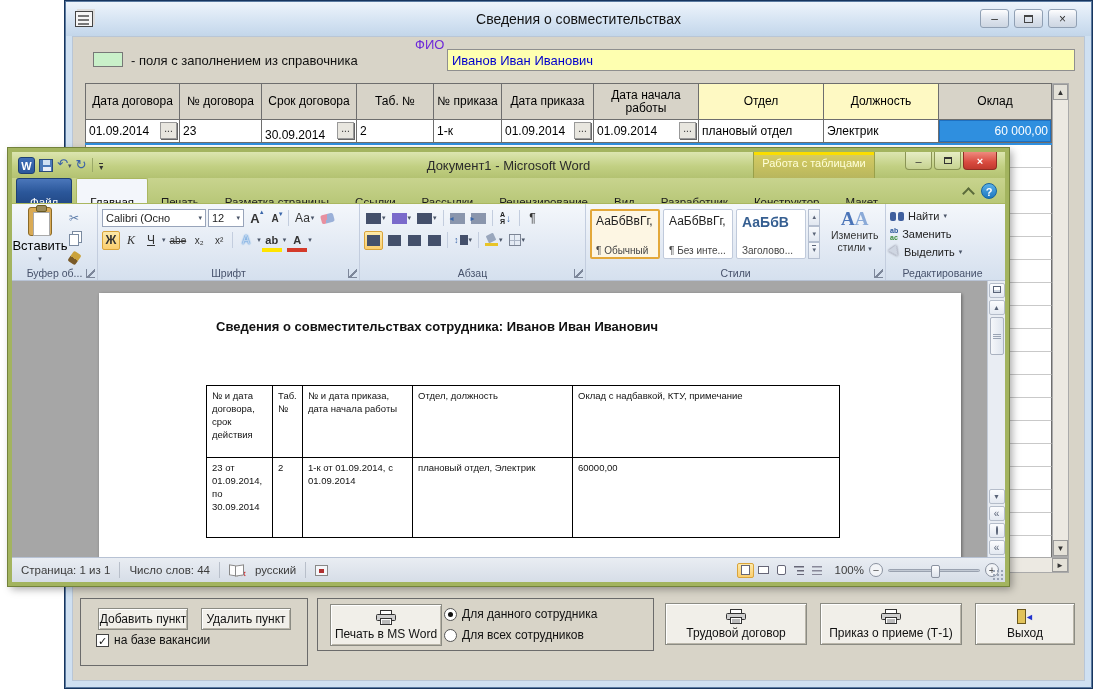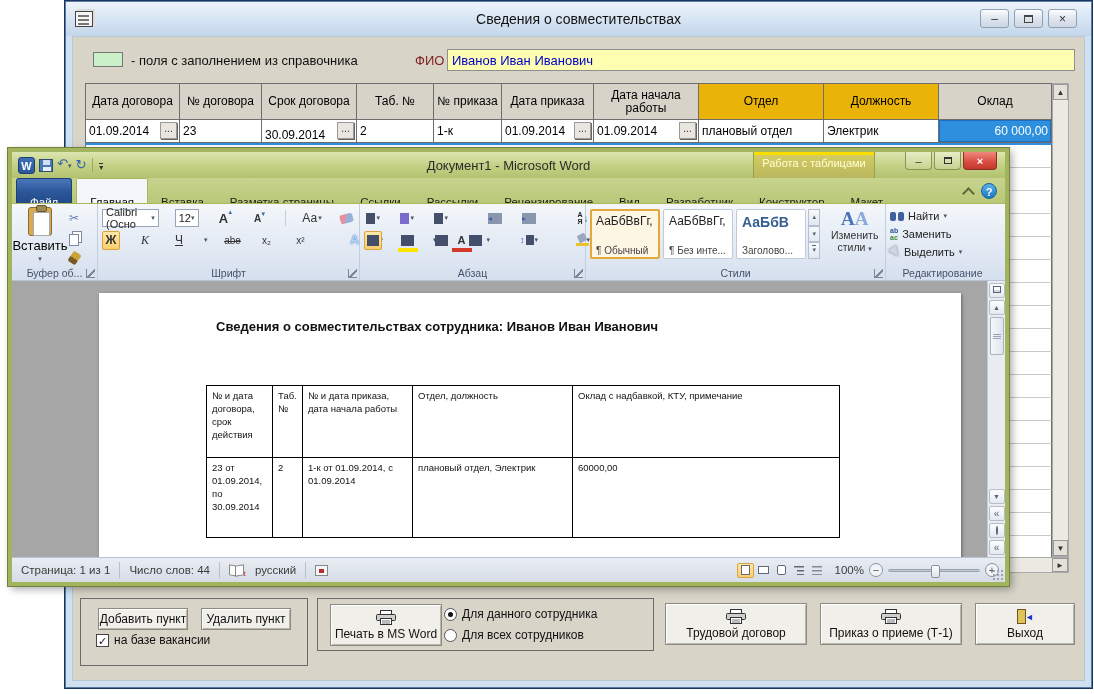--- a/index.html
+++ b/index.html
@@ -21,35 +21,35 @@
   .app-winbtn { width:29px; height:19px; border:1px solid #90a0b4; border-radius:3px;
     background:linear-gradient(#fdfdfe,#dfe5ee 50%,#cdd6e2); font-size:12px; color:#333;
     display:flex; align-items:center; justify-content:center; line-height:1; }
   .app-winbtn .maxbox { width:9px; height:8px; border:1px solid #444; border-top-width:2px; }
   .app-content { position:absolute; left:7px; right:7px; top:35px; bottom:7px;
     background:#d8d4c8; border:1px solid #b9c6d6; }
 
   .legend-swatch { position:absolute; left:20px; top:15px; width:30px; height:15px;
     background:#c9f0c9; border:1px solid #777; }
   .legend-text { position:absolute; left:58px; top:16px; font-size:13px; color:#111; }
-  .fio-label { position:absolute; left:342px; top:16px; font-size:13px; color:#7f1d1d; }
+  .fio-label { position:absolute; left:342px; top:0; font-size:13px; color:#6d28d9; }
   .fio-input { position:absolute; left:374px; top:12px; width:628px; height:22px;
     background:#feffb0; border:1px solid #8f8f8f; color:#0000cc; font-size:13px;
     font-family:"Liberation Sans",sans-serif; padding:0 4px; }
 
   
   .grid-wrap { position:absolute; left:12px; top:46px; width:984px; height:474px; }
   .grid-cols { position:absolute; left:0; top:0; width:967px; }
   .grow { display:flex; }
   .gcell { border-right:1px solid #6e6e6e; border-bottom:1px solid #6e6e6e; overflow:hidden; }
   .ghead { height:37px; background:#d7d3c8; border-top:1px solid #6e6e6e; font-size:12px;
     color:#000; display:flex; align-items:center; justify-content:center; text-align:center;
     line-height:13px; padding:0 2px; }
   .grow .gcell:first-child, .gempty { border-left:1px solid #6e6e6e; }
-  .gaccent { background:#eab308; }
+  .gaccent { background:#fef9c3; }
   .gdata { height:23px; background:#fff; font-size:12px; color:#000; display:flex;
     align-items:center; padding:0 3px; position:relative; }
   .gdata.gsel { background:#2f8fdf; color:#fff; justify-content:flex-end;
     box-shadow:0 0 0 1px #1d6fc0 inset; }
   .grid-datarow { border-bottom:2px solid #2f8fdf; }
   .gbtn { position:absolute; right:2px; top:2px; width:17px; height:17px; background:#e8e6df;
     border:1px solid #999; box-shadow:1px 1px 0 #666; font-size:10px; line-height:12px;
     text-align:center; color:#333; }
   .gempty { height:23px; background:#fff; border-bottom:1px solid #c9c9c9;
     border-right:1px solid #6e6e6e; width:967px; }
@@ -129,21 +129,21 @@
     border:1px solid #1563a0; }
 
   .w-ribbon { position:relative; height:78px; background:linear-gradient(#f4f7fb,#e3eaf4 55%,#d5e0ee);
     border-top:1px solid #aab760; border-bottom:1px solid #b7c2d4; display:flex; }
   .rgroup { position:relative; border-right:1px solid #c3cdde; padding:3px 4px 15px 4px; }
   .rgroup-label { position:absolute; left:0; right:0; bottom:1px; text-align:center;
     font-size:10.5px; color:#47526b; }
   .launcher { position:absolute; right:2px; bottom:2px; width:9px; height:9px;
     border-left:1px solid #7d879a; border-bottom:1px solid #7d879a;
     background:linear-gradient(135deg,transparent 50%,#7d879a 50%,#7d879a 65%,transparent 65%); }
-  .rrow { display:flex; align-items:center; gap:16px; height:22px; }
+  .rrow { display:flex; align-items:center; gap:2px; height:22px; }
   .rbtn { min-width:18px; height:19px; display:flex; align-items:center; justify-content:center;
     gap:1px; border-radius:2px; font-size:12px; color:#333; padding:0 2px; }
   .rbtn.on { background:linear-gradient(#fde9a9,#fbce6f); border:1px solid #d9a43c; }
   .rsep { width:1px; height:16px; background:#c3cdde; margin:0 2px; }
   .dd { font-size:7px; color:#4a5568; }
   .combo { height:18px; background:#fff; border:1px solid #98a4ba; display:flex;
     align-items:center; font-size:11px; color:#222; padding:0 3px; justify-content:space-between; }
 
   .paste-btn { width:48px; height:56px; display:flex; flex-direction:column; align-items:center;
     justify-content:center; gap:2px; border-radius:3px; }
@@ -493,21 +493,21 @@
       </div>
     </div>
 
     <div class="w-tabrow">
       <div class="w-tabrow-right">
         <span class="chev-up"></span>
         <span class="help-btn">?</span>
       </div>
     <div class="wtab wtab-file">Файл</div>
         <div class="wtab wtab-active">Главная</div>
-        <div class="wtab">Вставка</div>
+        <div class="wtab">Печать</div>
         <div class="wtab">Разметка страницы</div>
         <div class="wtab">Ссылки</div>
         <div class="wtab">Рассылки</div>
         <div class="wtab">Рецензирование</div>
         <div class="wtab">Вид</div>
         <div class="wtab">Разработчик</div>
         <div class="wtab">Конструктор</div>
         <div class="wtab">Макет</div>
       </div>
 

